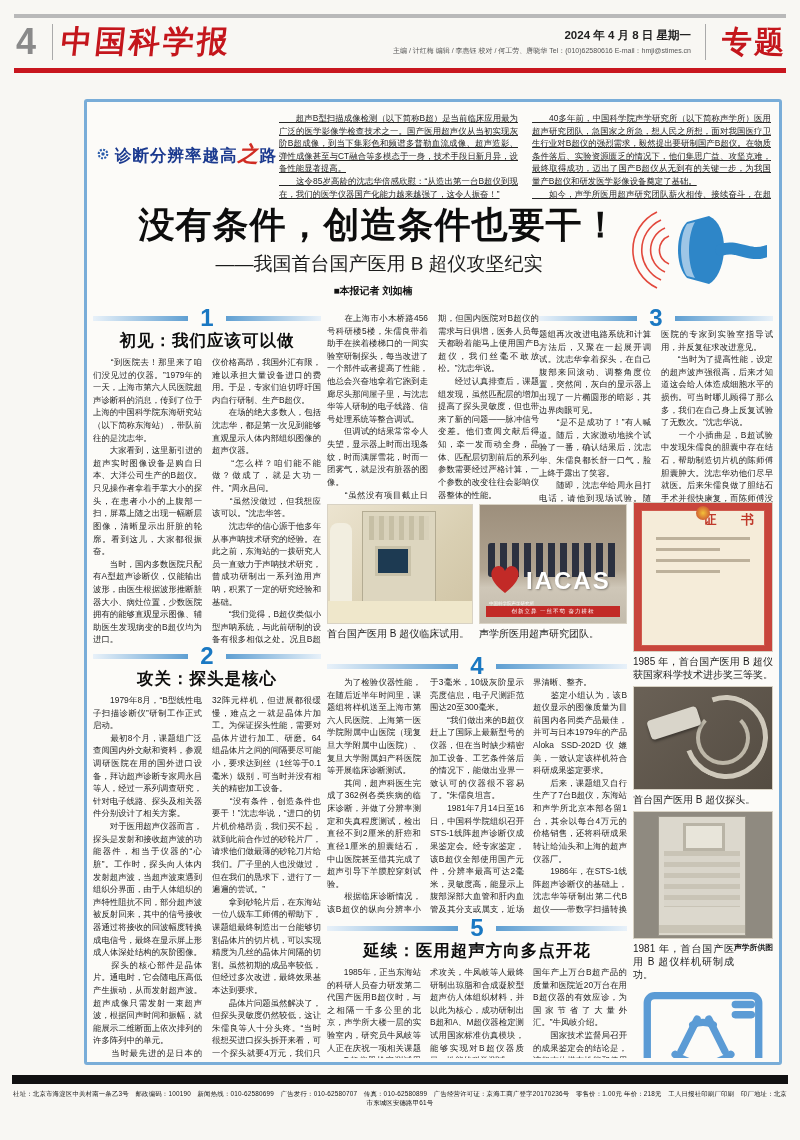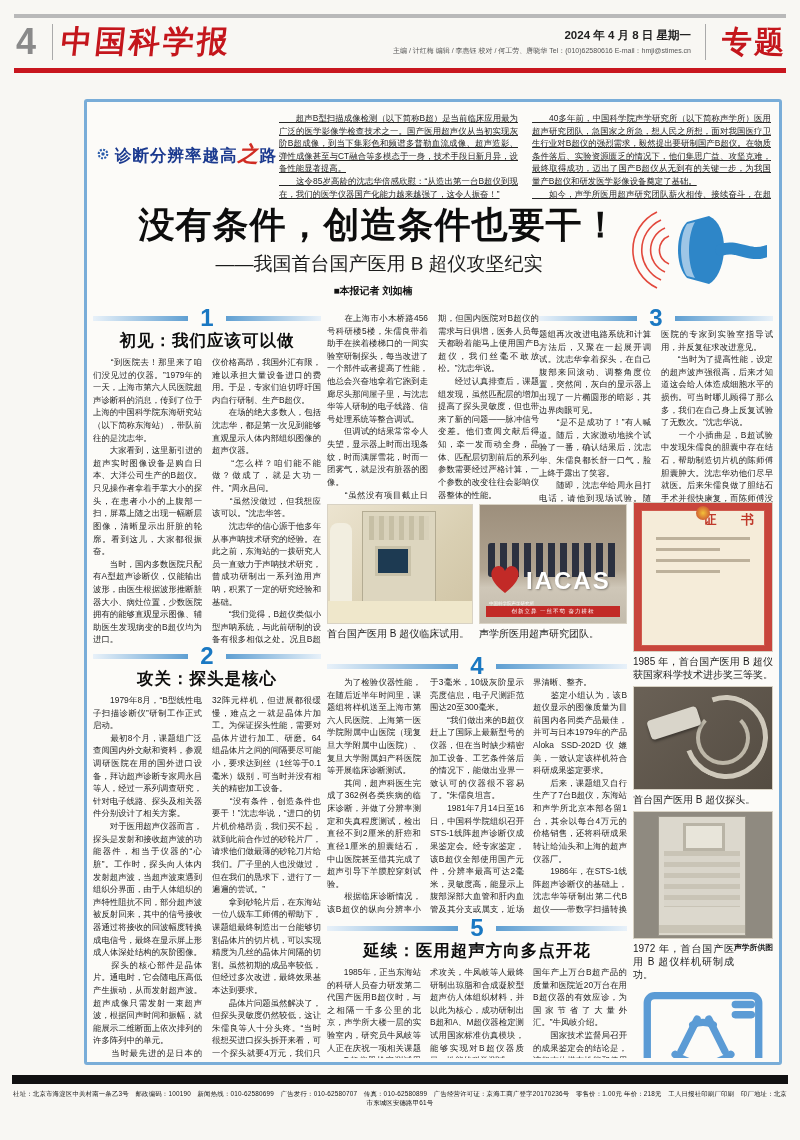--- a/index.html
+++ b/index.html
@@ -335,21 +335,21 @@
             </figure>
             <figure class="fig-side">
               <div class="ph ph-machine">
                 <div class="mach-body">
                   <div class="mach-screen"></div>
                   <div class="mach-panel"></div>
                   <div class="mach-base"></div>
                 </div>
               </div>
               <div class="cap-row">
-                <figcaption class="caption">1972 年，首台国产医用 B 超仪样机研制成功。</figcaption>
+                <figcaption class="caption">1981 年，首台国产医用 B 超仪样机研制成功。</figcaption>
                 <span class="credit">声学所供图</span>
               </div>
             </figure>
             <div class="monitor-wrap">
               <svg width="132" height="118" viewBox="0 0 180 160">
                 <g fill="none" stroke="#5b9bd5" stroke-width="10" stroke-linejoin="round" stroke-linecap="round">
                   <rect x="14" y="10" width="152" height="102" rx="10"></rect>
                   <path d="M60,86 L82,42"></path>
                   <path d="M120,86 L98,42"></path>
                   <path d="M52,90 A52,40 0 0 0 128,90"></path>

